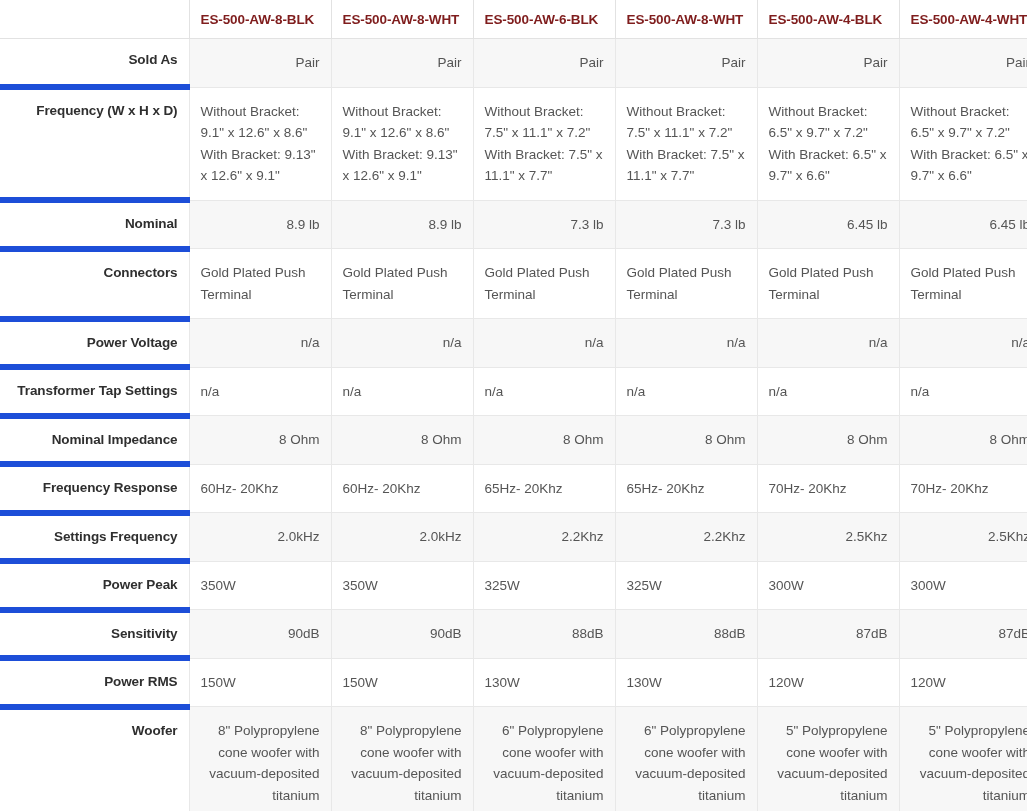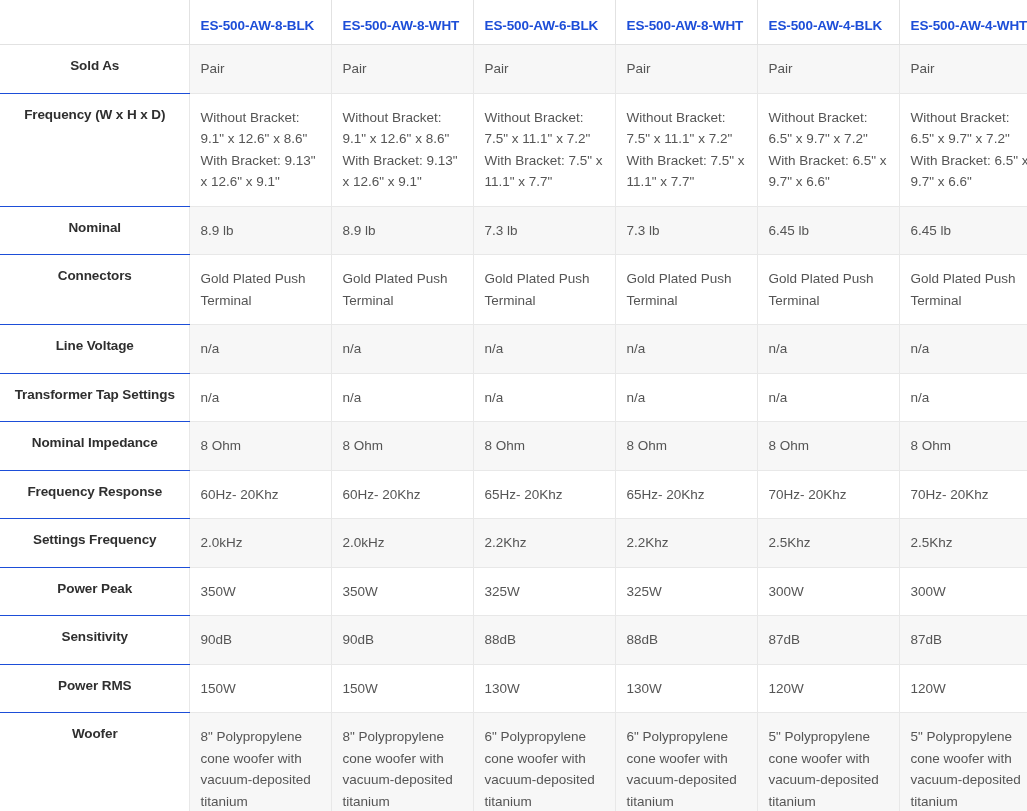--- a/index.html
+++ b/index.html
@@ -29,40 +29,40 @@
     background: #ffffff;
   }
 
   table.spec-table col.label-col { width: 189px; }
   table.spec-table col.data-col  { width: 142px; }
 
   
   thead th {
     border-bottom: 1px solid #e2e2e2;
     border-left: 1px solid #e2e2e2;
-    padding: 16px 11px 9px 11px;
+    padding: 10px 11px 9px 11px;
     height: 19px;
     vertical-align: middle;
     text-align: left;
     font-size: 13.5px;
     font-weight: bold;
-    color: #1d4ed8;
+    color: #7f1d1d;
     letter-spacing: -0.1px;
     white-space: nowrap;
     background: #ffffff;
   }
   thead th.corner-cell {
     border-left: none;
   }
 
   
   tbody th.row-label {
-    border-bottom: 1px solid #1d4ed8;
+    border-bottom: 6px solid #1d4ed8;
     padding: 13px 11px 13px 12px;
-    text-align: center;
+    text-align: right;
     vertical-align: top;
     font-size: 13.5px;
     font-weight: bold;
     color: #2f2f2f;
     letter-spacing: -0.1px;
     background: #ffffff;
     white-space: nowrap;
   }
 
   tbody td.data-cell {
@@ -73,20 +73,21 @@
     vertical-align: top;
     font-size: 13.5px;
     font-weight: normal;
     color: #555555;
     line-height: 21.5px;
     background: #ffffff;
   }
 
   tbody tr.shaded td.data-cell {
     background: #f7f7f7;
+    text-align: right;
   }
 </style>
 </head>
 <body>
 
 <div class="spec-table-wrap">
   <table class="spec-table">
     <colgroup>
       <col class="label-col">
       <col class="data-col">
@@ -138,21 +139,21 @@
         <tr>
           <th class="row-label">Connectors</th>
           <td class="data-cell">Gold Plated Push Terminal</td>
           <td class="data-cell">Gold Plated Push Terminal</td>
           <td class="data-cell">Gold Plated Push Terminal</td>
           <td class="data-cell">Gold Plated Push Terminal</td>
           <td class="data-cell">Gold Plated Push Terminal</td>
           <td class="data-cell">Gold Plated Push Terminal</td>
         </tr>
         <tr class="shaded">
-          <th class="row-label">Line Voltage</th>
+          <th class="row-label">Power Voltage</th>
           <td class="data-cell">n/a</td>
           <td class="data-cell">n/a</td>
           <td class="data-cell">n/a</td>
           <td class="data-cell">n/a</td>
           <td class="data-cell">n/a</td>
           <td class="data-cell">n/a</td>
         </tr>
         <tr>
           <th class="row-label">Transformer Tap Settings</th>
           <td class="data-cell">n/a</td>

